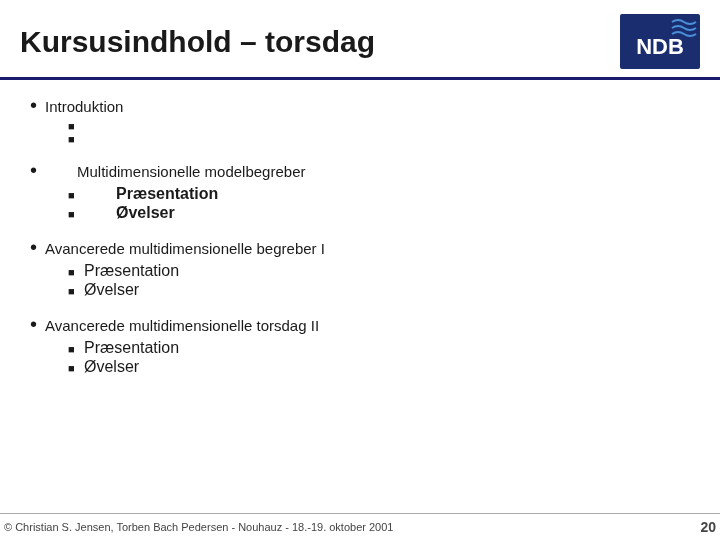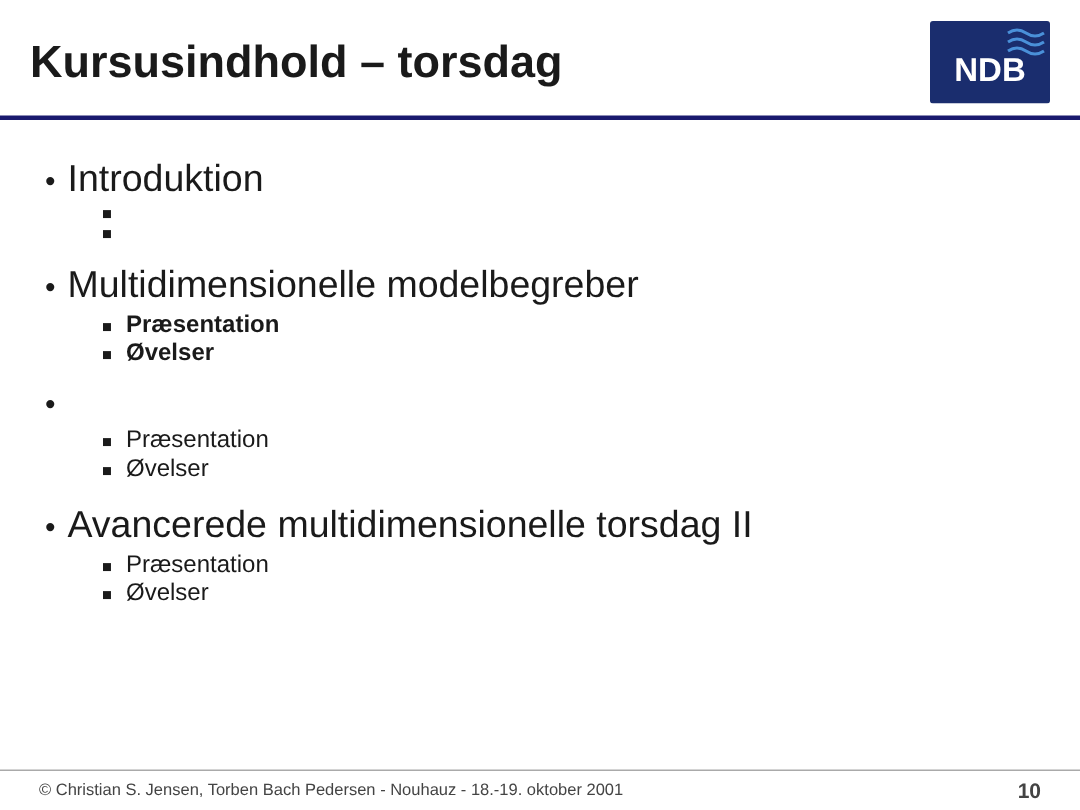--- a/index.html
+++ b/index.html
@@ -21,21 +21,21 @@
       position: relative;
     }
 
     
     .header {
       display: flex;
       align-items: center;
       justify-content: space-between;
       padding: 14px 20px 8px 20px;
       border-bottom: 3px solid #1a1a6e;
-      margin-bottom: 17px;
+      margin-bottom: 6px;
     }
 
     .header-title {
       font-size: 30px;
       font-weight: bold;
       color: #1a1a1a;
     }
 
     
     .logo {
@@ -67,21 +67,21 @@
       color: #1a1a1a;
     }
 
     .main-bullet .bullet-dot {
       font-size: 20px;
       color: #1a1a1a;
       flex-shrink: 0;
     }
 
     .main-bullet .bullet-text-large {
-      font-size: 25px;
+      font-size: 15px;
       font-weight: normal;
     }
 
     .sub-bullets {
       margin-left: 38px;
       display: flex;
       flex-direction: column;
       gap: 1px;
     }
 
@@ -95,26 +95,27 @@
 
     .sub-bullet .sub-dot {
       font-size: 11px;
       color: #1a1a1a;
       flex-shrink: 0;
       width: 8px;
     }
 
     .bold-item {
       font-weight: bold;
+      margin-left: 32px;
     }
 
     
     .footer {
       border-top: 1px solid #aaaaaa;
-      padding: 5px 26px;
+      padding: 5px 4px;
       display: flex;
       justify-content: space-between;
       align-items: center;
     }
 
     .footer-left {
       font-size: 11px;
       color: #444444;
     }
 
@@ -174,20 +175,21 @@
         <div class="sub-bullet">
           <span class="sub-dot">■</span>
           <span class="bold-item">Øvelser</span>
         </div>
       </div>
     </div>
 
     <div class="bullet-section">
       <div class="main-bullet">
         <span class="bullet-dot">•</span>
+        <span class="bullet-text-large">Avancerede multidimensionelle begreber I</span>
       </div>
       <div class="sub-bullets">
         <div class="sub-bullet">
           <span class="sub-dot">■</span>
           <span>Præsentation</span>
         </div>
         <div class="sub-bullet">
           <span class="sub-dot">■</span>
           <span>Øvelser</span>
         </div>
@@ -208,16 +210,16 @@
           <span class="sub-dot">■</span>
           <span>Øvelser</span>
         </div>
       </div>
     </div>
 
   </div>
 
   <div class="footer">
     <span class="footer-left">© Christian S. Jensen, Torben Bach Pedersen - Nouhauz - 18.-19. oktober 2001</span>
-    <span class="footer-right">10</span>
+    <span class="footer-right">20</span>
   </div>
 
 </div>
 
 </body></html>

